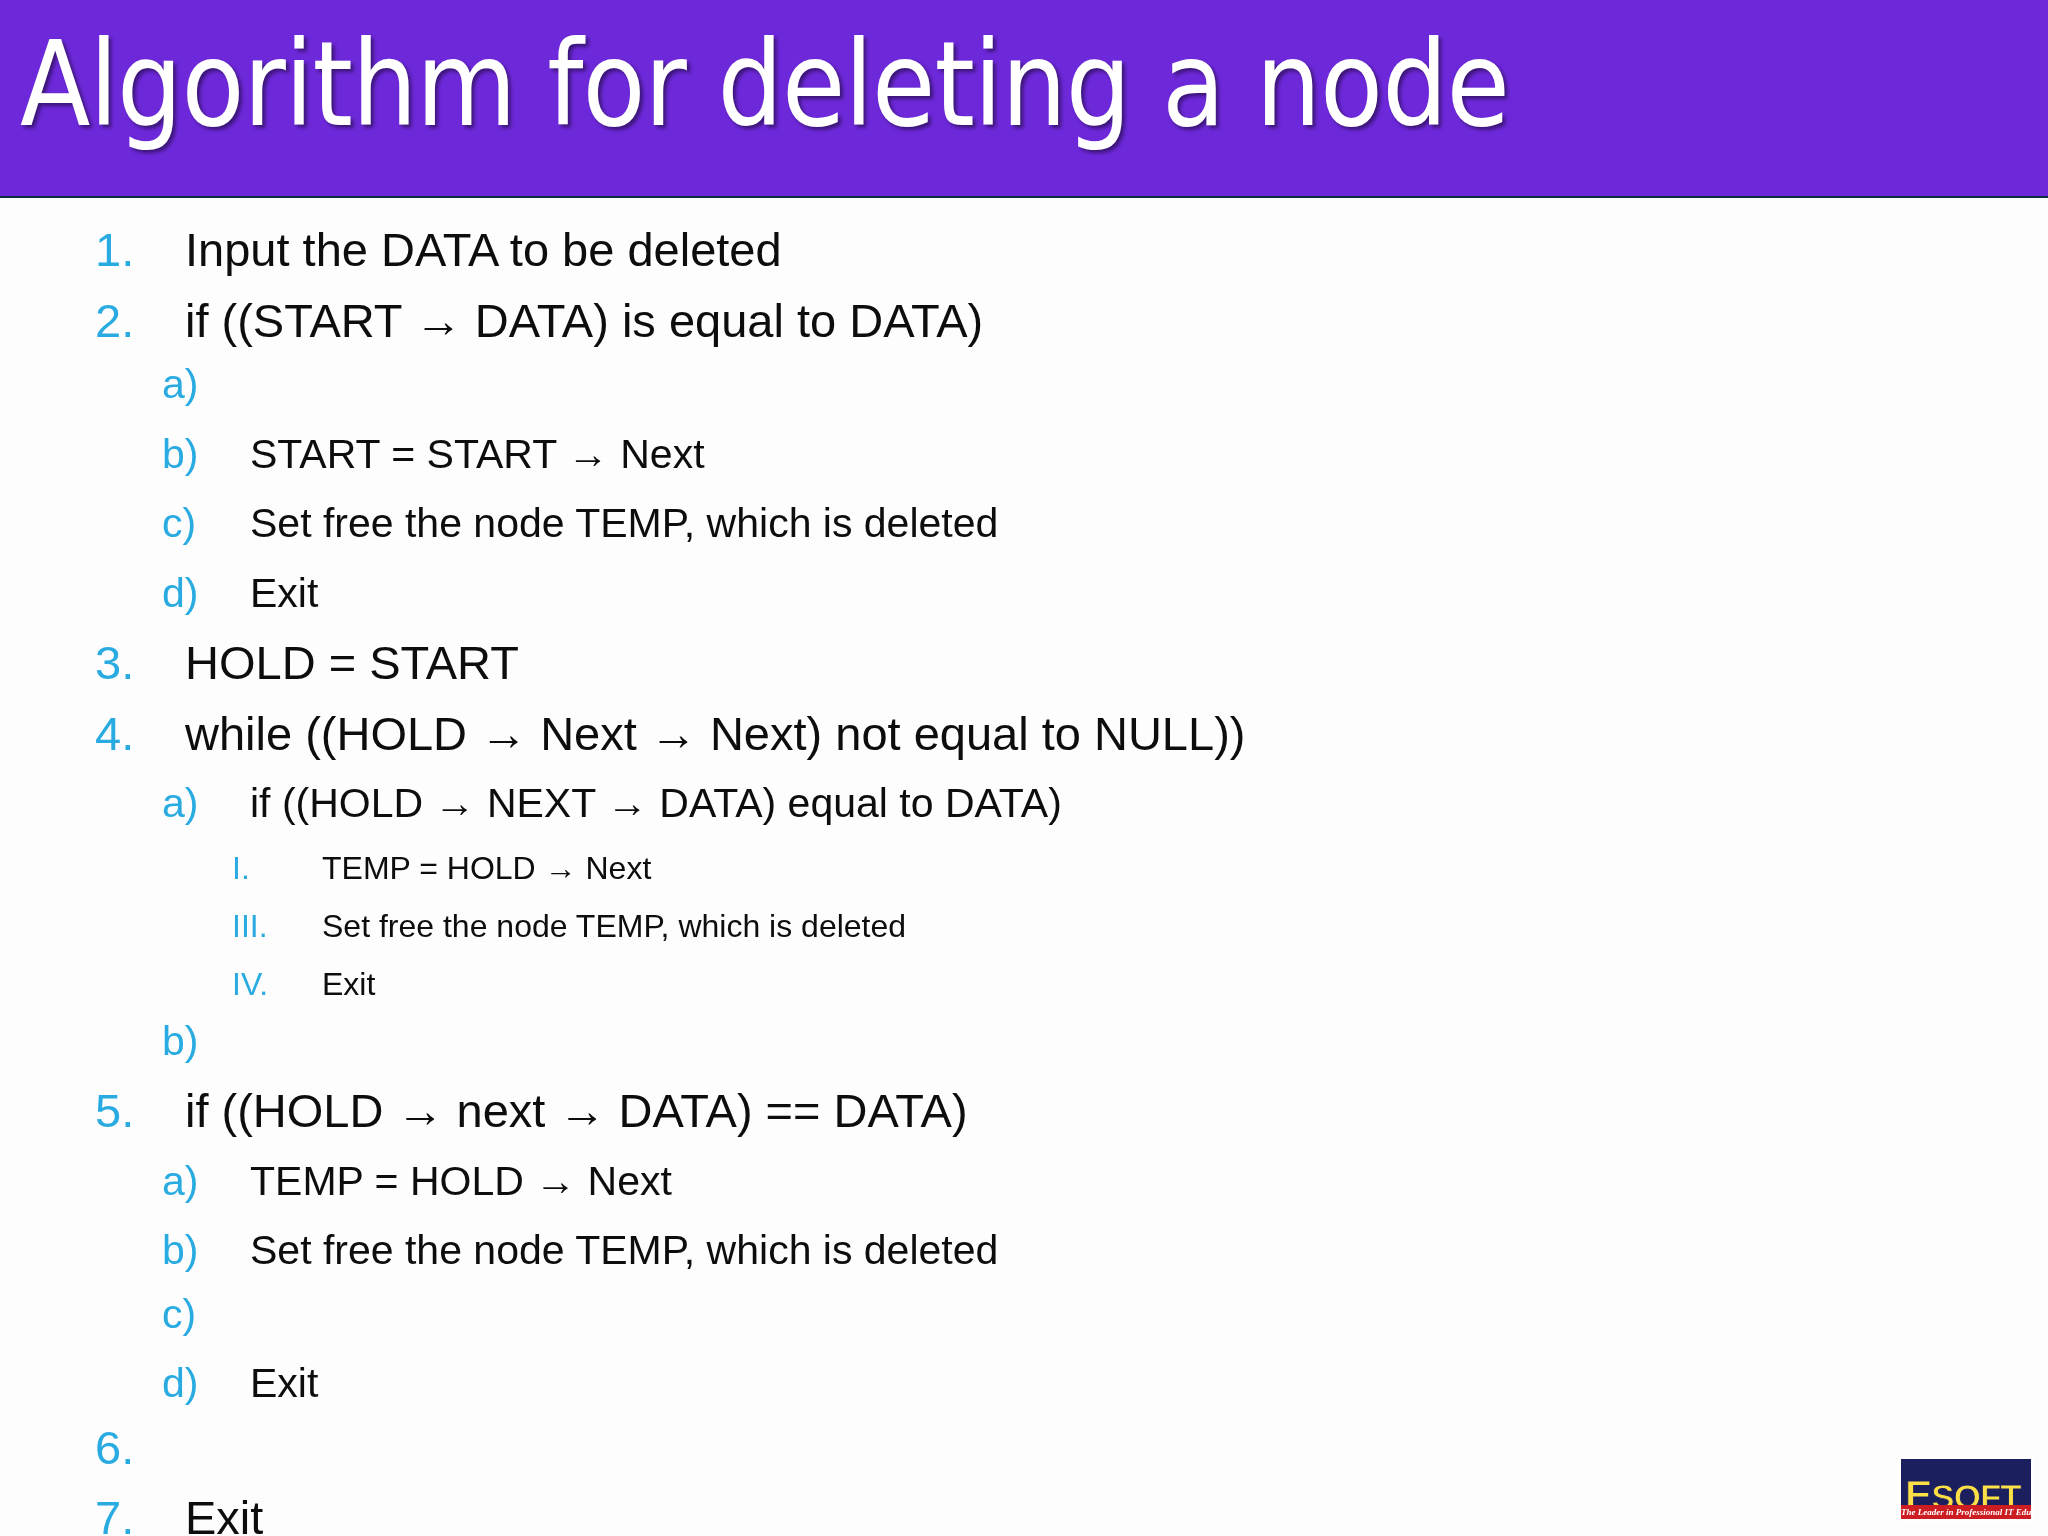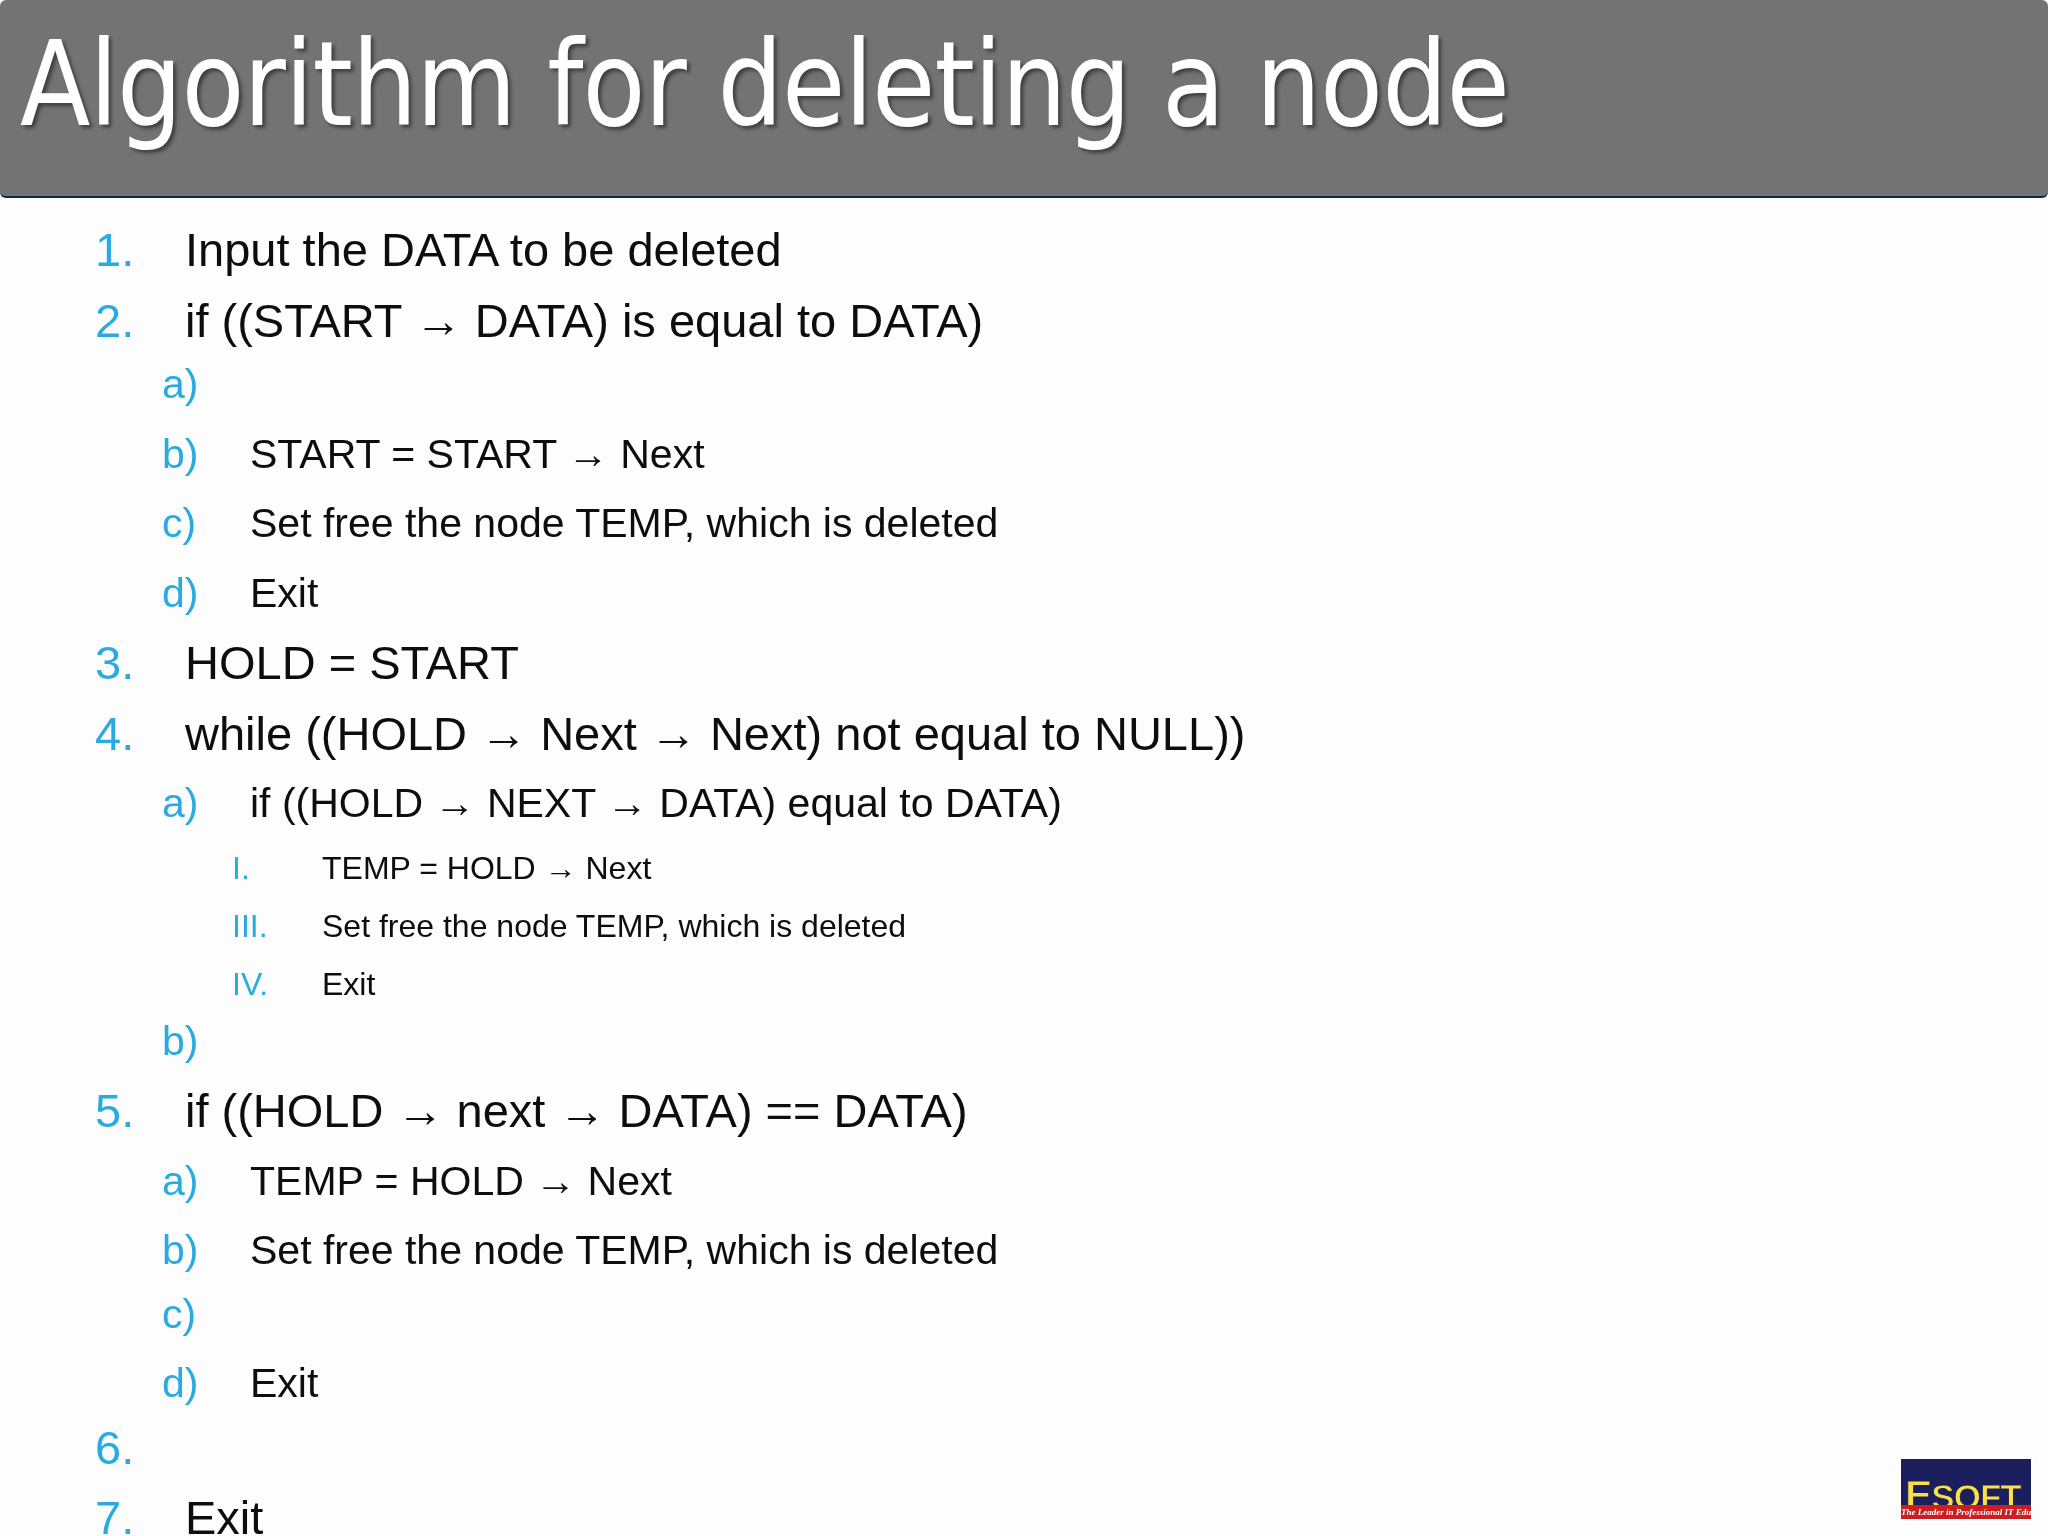--- a/index.html
+++ b/index.html
@@ -16,25 +16,24 @@
     position: relative;
   }
 
   
   #title-banner {
     position: absolute;
     left: 0;
     top: 0;
     width: 2048px;
     height: 198px;
-    background: #737373;
+    background: #6d28d9;
     border-bottom: 2px solid #0a2f42;
     box-sizing: border-box;
     overflow: hidden;
-    border-radius: 6px;
   }
   #slide-title {
     position: absolute;
     left: 20px;
     top: 8px;
     color: #ffffff;
     font-family: "DejaVu Sans Condensed", "Liberation Sans Narrow", "Liberation Sans", sans-serif;
     font-size: 118px;
     font-weight: 400;
     letter-spacing: -1px;

